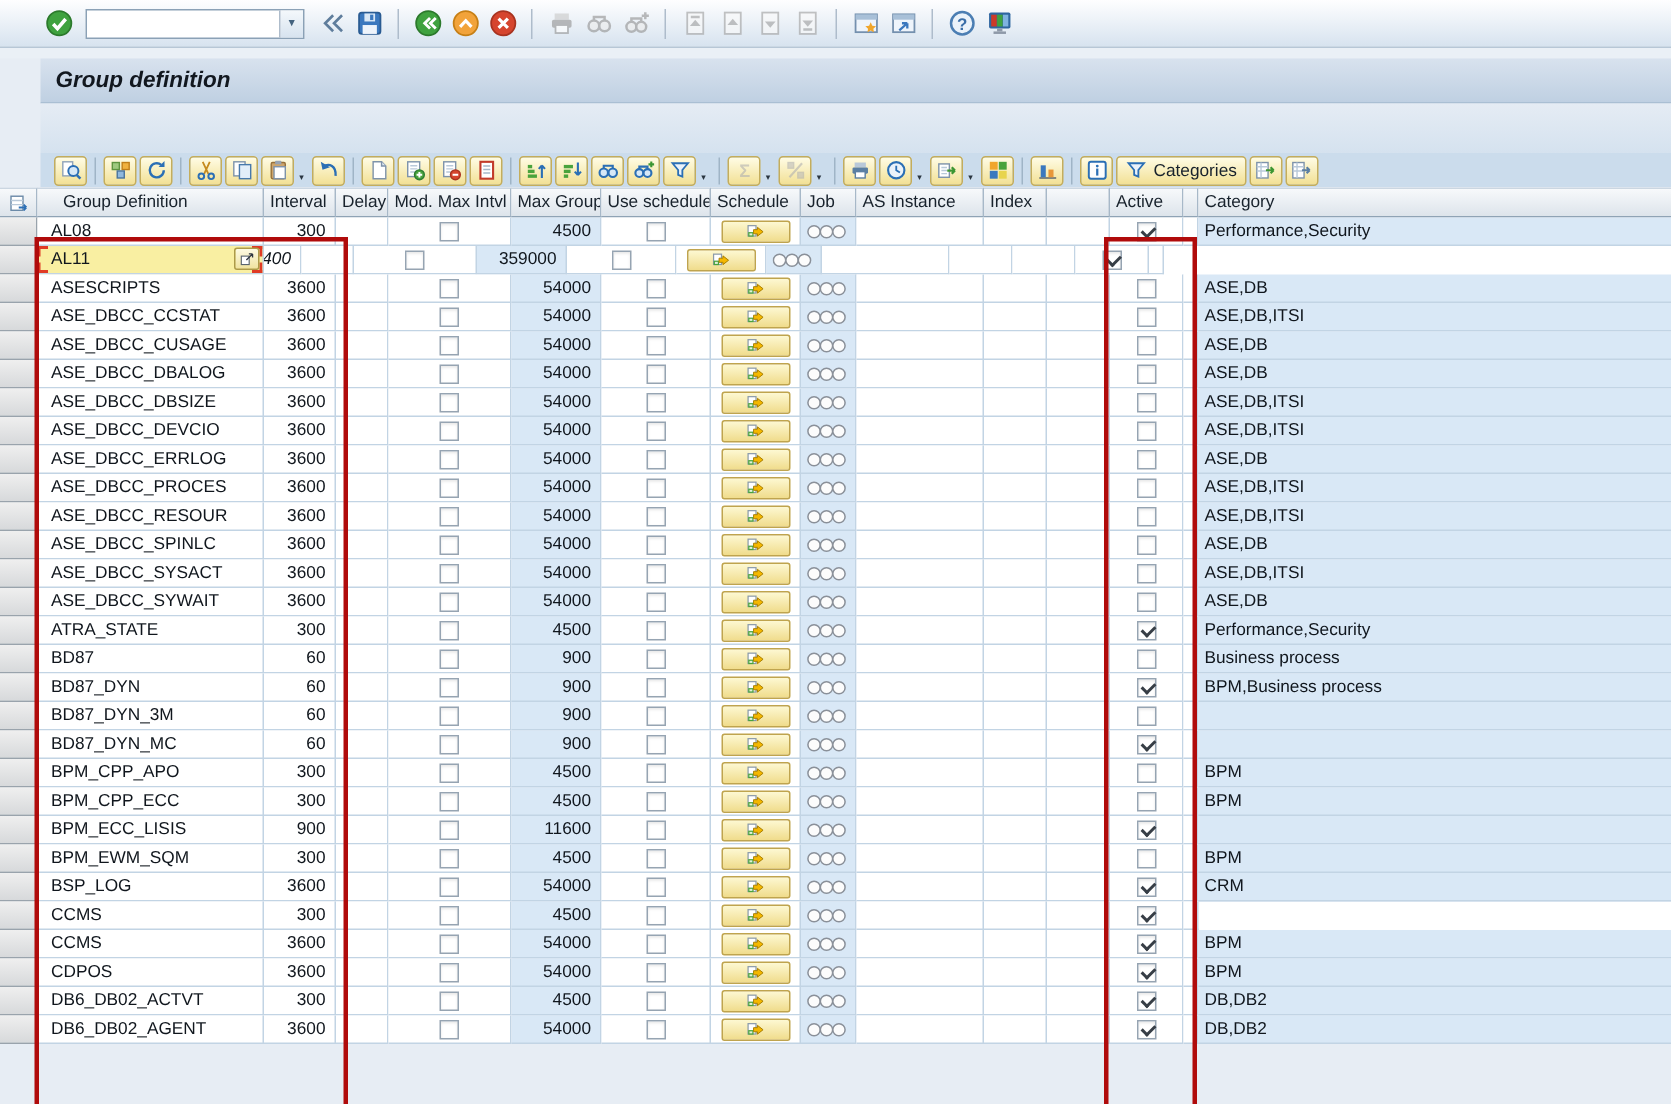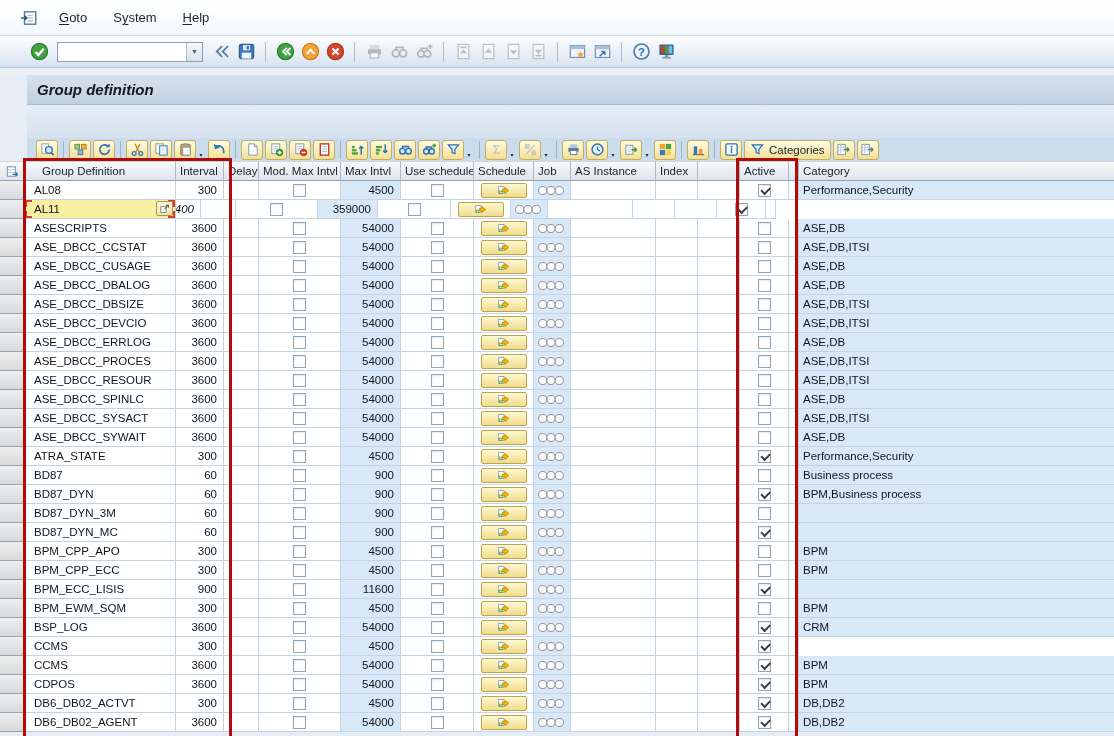--- a/index.html
+++ b/index.html
@@ -93,34 +93,20 @@
   .hl{position:absolute;border:3px solid #b00b0b;pointer-events:none;z-index:9;}
   .hl1{left:23px;top:158px;width:203px;height:576px;}
   .hl2{left:736px;top:158px;width:56px;height:576px;}
   svg text{font-family:"Liberation Sans",sans-serif;}
 </style>
 </head>
 <body>
 
 <div class="app">
 
-  <div class="menubar">
-    <span class="mb-icon">
-      <svg viewBox="0 0 16 16">
-          <rect x="4" y="2.5" width="10" height="11" fill="#fff" stroke="#54748f" stroke-width="1.2"></rect>
-          <path d="M7 5.5h4.5M7 8h4.5M7 10.5h4.5" stroke="#9fb4c8" stroke-width="1"></path>
-          <path d="M1 8h5M4 6l2.2 2L4 10" fill="none" stroke="#2f5f8f" stroke-width="1.3"></path>
-        </svg>
-    </span>
-    <div id="menus" style="display:flex">
-        <div class="menu-item"><u>G</u>oto</div>
-        <div class="menu-item">S<u>y</u>stem</div>
-        <div class="menu-item"><u>H</u>elp</div>
-      </div>
-  </div>
 
   <div class="stoolbar" id="stoolbar">
       <span class="tbtn">
         <span style="display: inline-flex;">
           <svg viewBox="0 0 16 16">
             <circle cx="8" cy="8" r="6.8" fill="#3fa23f" stroke="#2c7a2c"></circle>
             <path d="M4.6 8.4l2.4 2.6 4.6-5.4" fill="none" stroke="#fff" stroke-width="2"></path>
           </svg>
         </span>
       </span>
@@ -601,21 +587,21 @@
               <rect x="2.5" y="3" width="8.5" height="10" fill="#fff" stroke="#6b8aa8"></rect>
               <path d="M2.5 6h8.5M2.5 9h8.5" stroke="#b9c9d9"></path>
               <path d="M8 11h5.5M13.5 11l-2-2M13.5 11l-2 2" fill="none" stroke="#2b6fb5" stroke-width="1.3"></path>
             </svg>
           </span>
         </div>
         <div class="hcell" style="width: 151px; padding-left: 17px;">Group Definition</div>
         <div class="hcell" style="width: 48px;">Interval</div>
         <div class="hcell" style="width: 35px;">Delay</div>
         <div class="hcell" style="width: 82px;">Mod. Max Intvl</div>
-        <div class="hcell" style="width: 60px;">Max Intvl</div>
+        <div class="hcell" style="width: 60px;">Max Group</div>
         <div class="hcell" style="width: 73px;">Use schedule</div>
         <div class="hcell" style="width: 60px;">Schedule</div>
         <div class="hcell" style="width: 37px;">Job</div>
         <div class="hcell" style="width: 85px;">AS Instance</div>
         <div class="hcell" style="width: 42px;">Index</div>
         <div class="hcell" style="width: 42px;"></div>
         <div class="hcell" style="width: 49px;">Active</div>
         <div class="hcell" style="width: 10px;"></div>
         <div class="hcell" style="width: 316px;">Category</div>
       </div>

